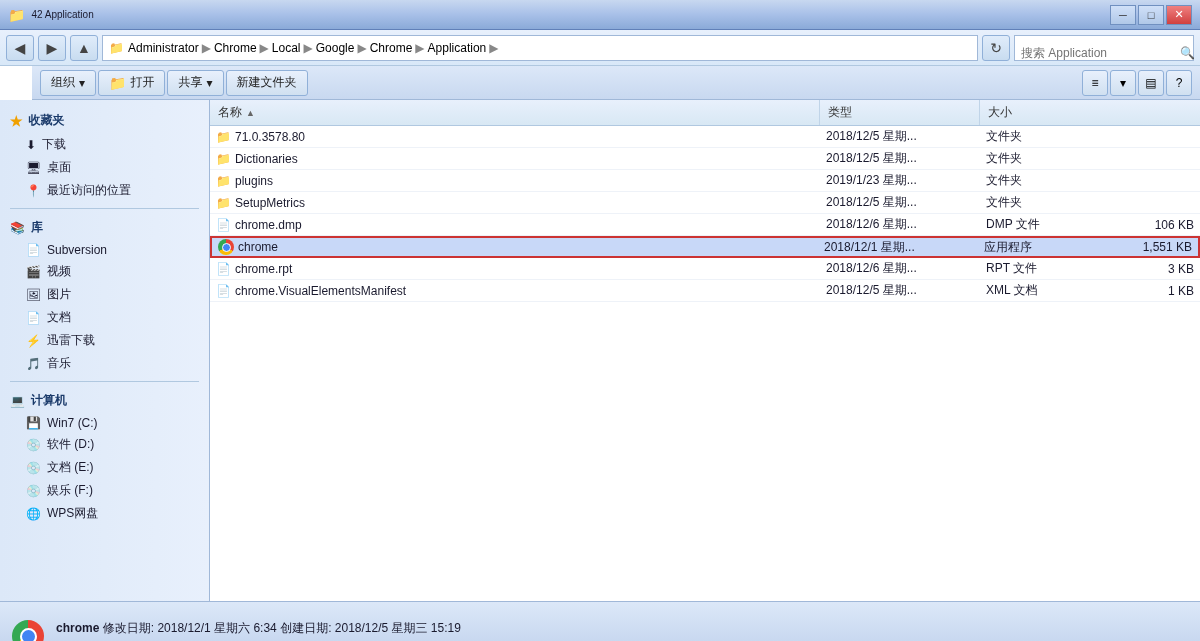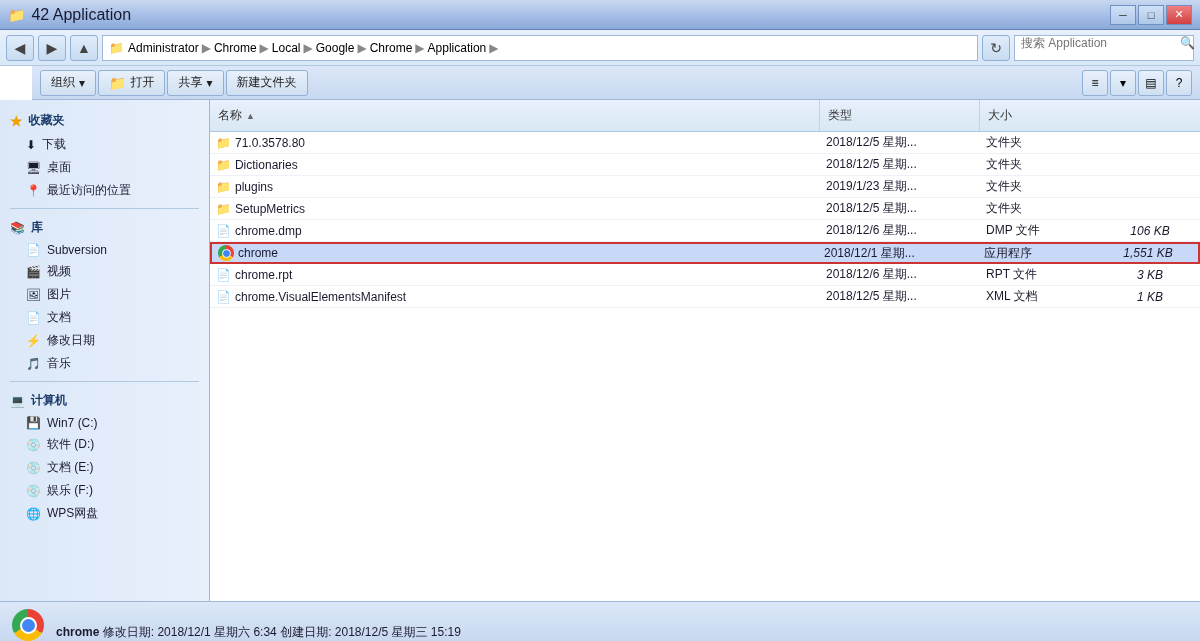--- a/index.html
+++ b/index.html
@@ -22,21 +22,21 @@
       justify-content: space-between;
       padding: 0 8px;
       border-bottom: 1px solid #6080b8;
     }
     .title-bar-left {
       display: flex;
       align-items: center;
       gap: 6px;
     }
     .title-bar-text {
-      font-size: 16px;
+      font-size: 10px;
       color: #1a1a2e;
       font-weight: normal;
     }
     .title-bar-controls {
       display: flex;
       gap: 2px;
     }
     .tb-btn {
       width: 26px;
       height: 20px;
@@ -97,21 +97,21 @@
       cursor: pointer;
       color: #444;
       font-size: 14px;
     }
     .search-bar {
       width: 180px;
       height: 26px;
       border: 1px solid #a0b8d8;
       background: white;
       display: flex;
-      align-items: flex-start;
+      align-items: flex-end;
       padding: 0 6px;
       gap: 4px;
     }
     .search-bar input {
       border: none;
       outline: none;
       font-size: 12px;
       color: #888;
       background: transparent;
       flex: 1;
@@ -207,21 +207,21 @@
       background: white;
       overflow: hidden;
       display: flex;
       flex-direction: column;
     }
     .file-list-header {
       display: grid;
       grid-template-columns: 1fr 160px 120px 100px;
       background: linear-gradient(to bottom, #e8f0fc, #d8e8f4);
       border-bottom: 1px solid #b0c8e0;
-      height: 32px;
+      height: 26px;
     }
     .col-header {
       display: flex;
       align-items: center;
       padding: 0 8px;
       font-size: 12px;
       color: #333;
       border-right: 1px solid #c0d4e8;
       cursor: pointer;
     }
@@ -245,30 +245,30 @@
     .file-cell {
       display: flex;
       align-items: center;
       padding: 0 6px;
       font-size: 12px;
       color: #1a1a2e;
       gap: 4px;
       overflow: hidden;
       white-space: nowrap;
     }
-    .file-cell.right { justify-content: center; font-style: italic; }
+    .file-cell.right { justify-content: flex-end; }
 
     
     .status-bar {
       height: 40px;
       background: linear-gradient(to bottom, #dce8f8, #c8d8f0);
       border-top: 1px solid #a0b8d8;
       display: flex;
-      align-items: flex-end;
-      padding: 0 12px;
+      align-items: flex-start;
+      padding: 18px 12px;
       gap: 12px;
     }
     .status-text { font-size: 12px; color: #1a1a2e; }
     .status-text .bold { font-weight: bold; }
 
     
     .sidebar::-webkit-scrollbar,
     .file-list-body::-webkit-scrollbar {
       width: 8px;
     }
@@ -431,21 +431,21 @@
     <div class="sidebar-item">
       <span>🖼</span>
       <span>图片</span>
     </div>
     <div class="sidebar-item">
       <span>📄</span>
       <span>文档</span>
     </div>
     <div class="sidebar-item">
       <span>⚡</span>
-      <span>修改日期</span>
+      <span>迅雷下载</span>
     </div>
     <div class="sidebar-item">
       <span>🎵</span>
       <span>音乐</span>
     </div>
 
     <div class="sidebar-divider"></div>
 
     <div class="sidebar-section-header">
       <span>💻</span>

